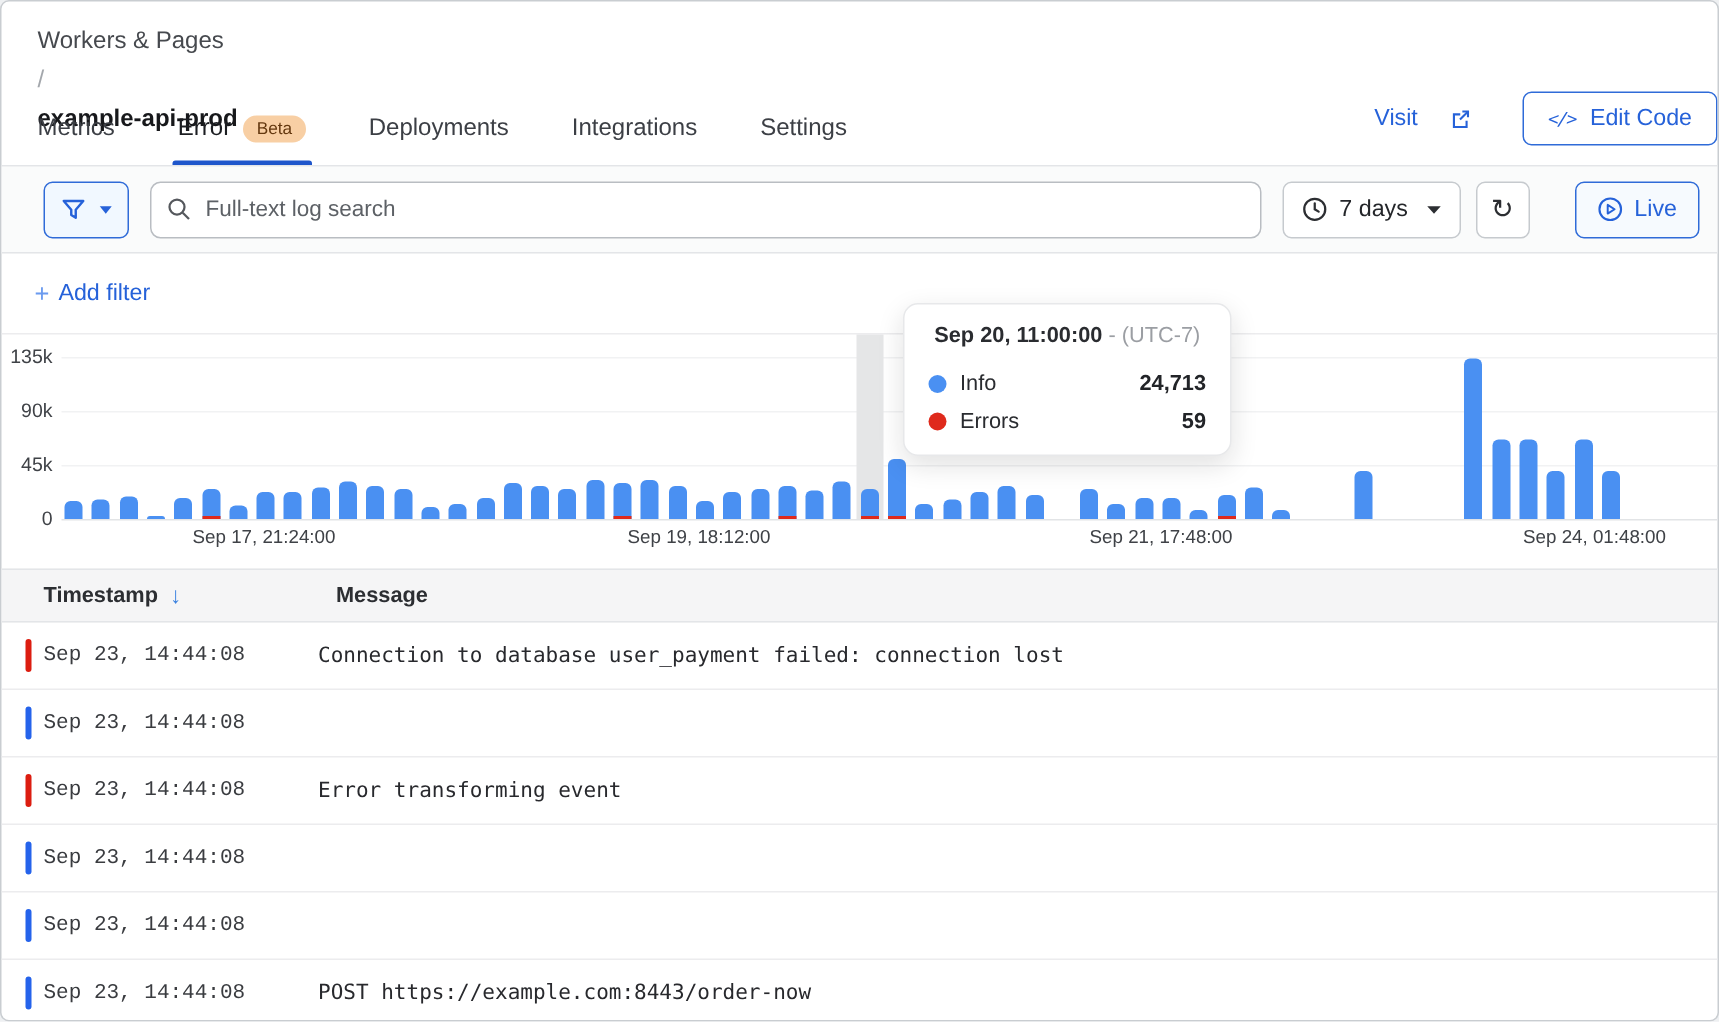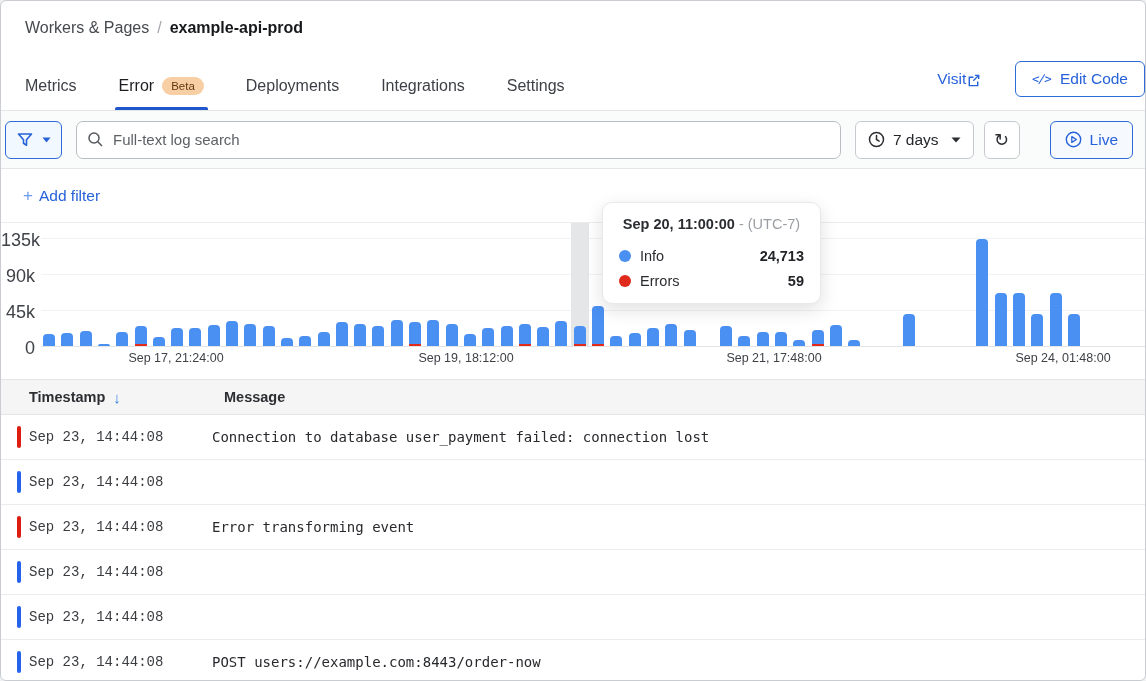--- a/index.html
+++ b/index.html
@@ -6,51 +6,51 @@
   *{box-sizing:border-box;}
   .page{
     position:relative;width:1146px;height:681px;margin:0 auto;
     background:#ffffff;border:1px solid #c9cdd1;border-radius:6px;
     overflow:hidden;
     font-family:"Liberation Sans","DejaVu Sans",sans-serif;
     color:#24262a;
   }
   
   .topbar{position:relative;height:110px;border-bottom:1px solid #e3e5e8;}
-  .breadcrumb{position:absolute;top:18px;left:24px;font-size:16px;color:#46494e;display:flex;gap:8px;align-items:baseline;}
+  .breadcrumb{position:absolute;top:18px;left:24px;font-size:16px;color:#46494e;display:flex;gap:8px;align-items:baseline;flex-direction:column;}
   .breadcrumb .sep{color:#a3a7ac;}
   .breadcrumb .current{font-weight:700;color:#17181b;}
   .tabbar{position:absolute;left:24px;right:24px;bottom:0;display:flex;align-items:flex-end;gap:42px;}
   .tab{position:relative;background:none;border:none;padding:0 0 15px 0;font-size:16px;color:#3c3f45;cursor:pointer;display:flex;align-items:center;gap:8px;font-family:inherit;}
   .tab.active{color:#1c1e22;font-weight:500;}
   .tab.active::after{content:"";position:absolute;left:-4px;right:-4px;bottom:0;height:3px;background:#1f56cb;border-radius:2px 2px 0 0;}
   .beta-badge{background:#f8cfa4;color:#64380f;font-size:11.5px;padding:3px 9px;border-radius:10px;font-weight:500;}
   .topbar-actions{position:absolute;right:0;bottom:13px;display:flex;align-items:center;gap:28px;}
-  .visit-link{display:flex;align-items:flex-end;gap:0;color:#2662d9;font-size:15.5px;cursor:pointer;background:none;border:none;font-family:inherit;}
+  .visit-link{display:flex;align-items:center;gap:21px;color:#2662d9;font-size:15.5px;cursor:pointer;background:none;border:none;font-family:inherit;}
   .btn-outline-blue{display:flex;align-items:center;gap:9px;color:#2662d9;font-size:15.5px;background:#fff;border:1px solid #2f6bd8;border-radius:6px;padding:8px 16px;cursor:pointer;font-family:inherit;}
   .code-glyph{font-family:"DejaVu Sans Mono",monospace;font-size:12px;letter-spacing:-1px;transform:skewX(-8deg);display:inline-block;}
   
-  .filterbar{height:58px;background:#fafbfb;border-bottom:1px solid #e3e5e8;display:flex;align-items:center;padding:0 12px 0 4px;gap:14px;}
+  .filterbar{height:58px;background:#fafbfb;border-bottom:1px solid #e3e5e8;display:flex;align-items:center;padding:0 12px 0 28px;gap:14px;}
   .filter-btn{display:flex;align-items:center;gap:8px;background:#f1f8ff;border:1px solid #2f6bd8;border-radius:6px;height:38px;padding:0 10px;cursor:pointer;}
   .search-wrap{position:relative;flex:1 1 auto;height:38px;}
   .search-wrap input{width:100%;height:38px;border:1px solid #b9bdc2;border-radius:7px;padding:0 12px 0 36px;font-size:15px;color:#333;background:#fff;outline:none;font-family:inherit;}
   .search-wrap input::placeholder{color:#5d6166;}
   .search-icon{position:absolute;left:11px;top:10px;}
   .btn-plain{display:flex;align-items:center;gap:8px;background:#fff;border:1px solid #c6cace;border-radius:6px;height:38px;padding:0 12px;font-size:15.5px;color:#24262a;cursor:pointer;font-family:inherit;}
   .refresh-btn{width:36px;justify-content:center;padding:0;font-size:18px;color:#2c2e32;margin-left:-4px;}
   .live-btn{display:flex;align-items:center;gap:8px;background:#f6fafe;border:1px solid #2f6bd8;border-radius:6px;height:38px;padding:0 14px;font-size:15.5px;color:#2662d9;cursor:pointer;margin-left:16px;font-family:inherit;justify-content:center;}
   
   .addfilter-row{height:54px;border-bottom:1px solid #ececee;display:flex;align-items:center;padding:0 16px;}
   .addfilter{display:flex;align-items:center;gap:6px;color:#2662d9;font-size:15.5px;background:none;border:none;cursor:pointer;font-family:inherit;}
   .addfilter .plus{font-size:17px;color:#6b9bef;}
   
   .chart{position:relative;height:156px;}
   .gridline{position:absolute;left:40px;right:0;height:1px;background:#f1f2f3;}
   .gridline.baseline{background:#e2e4e6;left:40px;}
-  .ylabel{position:absolute;width:34px;text-align:right;font-size:18px;color:#3f4247;left:0;}
+  .ylabel{position:absolute;width:34px;text-align:right;font-size:13px;color:#3f4247;left:0;}
   .xlabel{position:absolute;font-size:12.5px;color:#3f4247;transform:translateX(-50%);white-space:nowrap;}
   .bar{position:absolute;width:12px;background:#4a90f2;border-radius:4px 4px 0 0;}
   .bar .err{position:absolute;left:0;right:0;bottom:0;background:#df2a1c;}
   .hoverband{position:absolute;width:18px;background:#e5e6e7;}
   
   .tooltip{
     position:absolute;left:601px;top:201px;width:219px;z-index:20;
     background:#fff;border:1px solid #e7e8ea;border-radius:10px;
     box-shadow:0 6px 18px rgba(20,22,26,.13);padding:13px 16px 14px;
   }
@@ -304,17 +304,17 @@
         <span class="indicator info"></span>
         <span class="cell-ts">Sep 23, 14:44:08</span>
       </div>
       <div class="log-row">
         <span class="indicator info"></span>
         <span class="cell-ts">Sep 23, 14:44:08</span>
       </div>
       <div class="log-row">
         <span class="indicator info"></span>
         <span class="cell-ts">Sep 23, 14:44:08</span>
-        <span class="cell-msg">POST users://example.com:8443/order-now</span>
+        <span class="cell-msg">POST https://example.com:8443/order-now</span>
       </div>
     </div>
 
 </div>
 
 </body></html>

